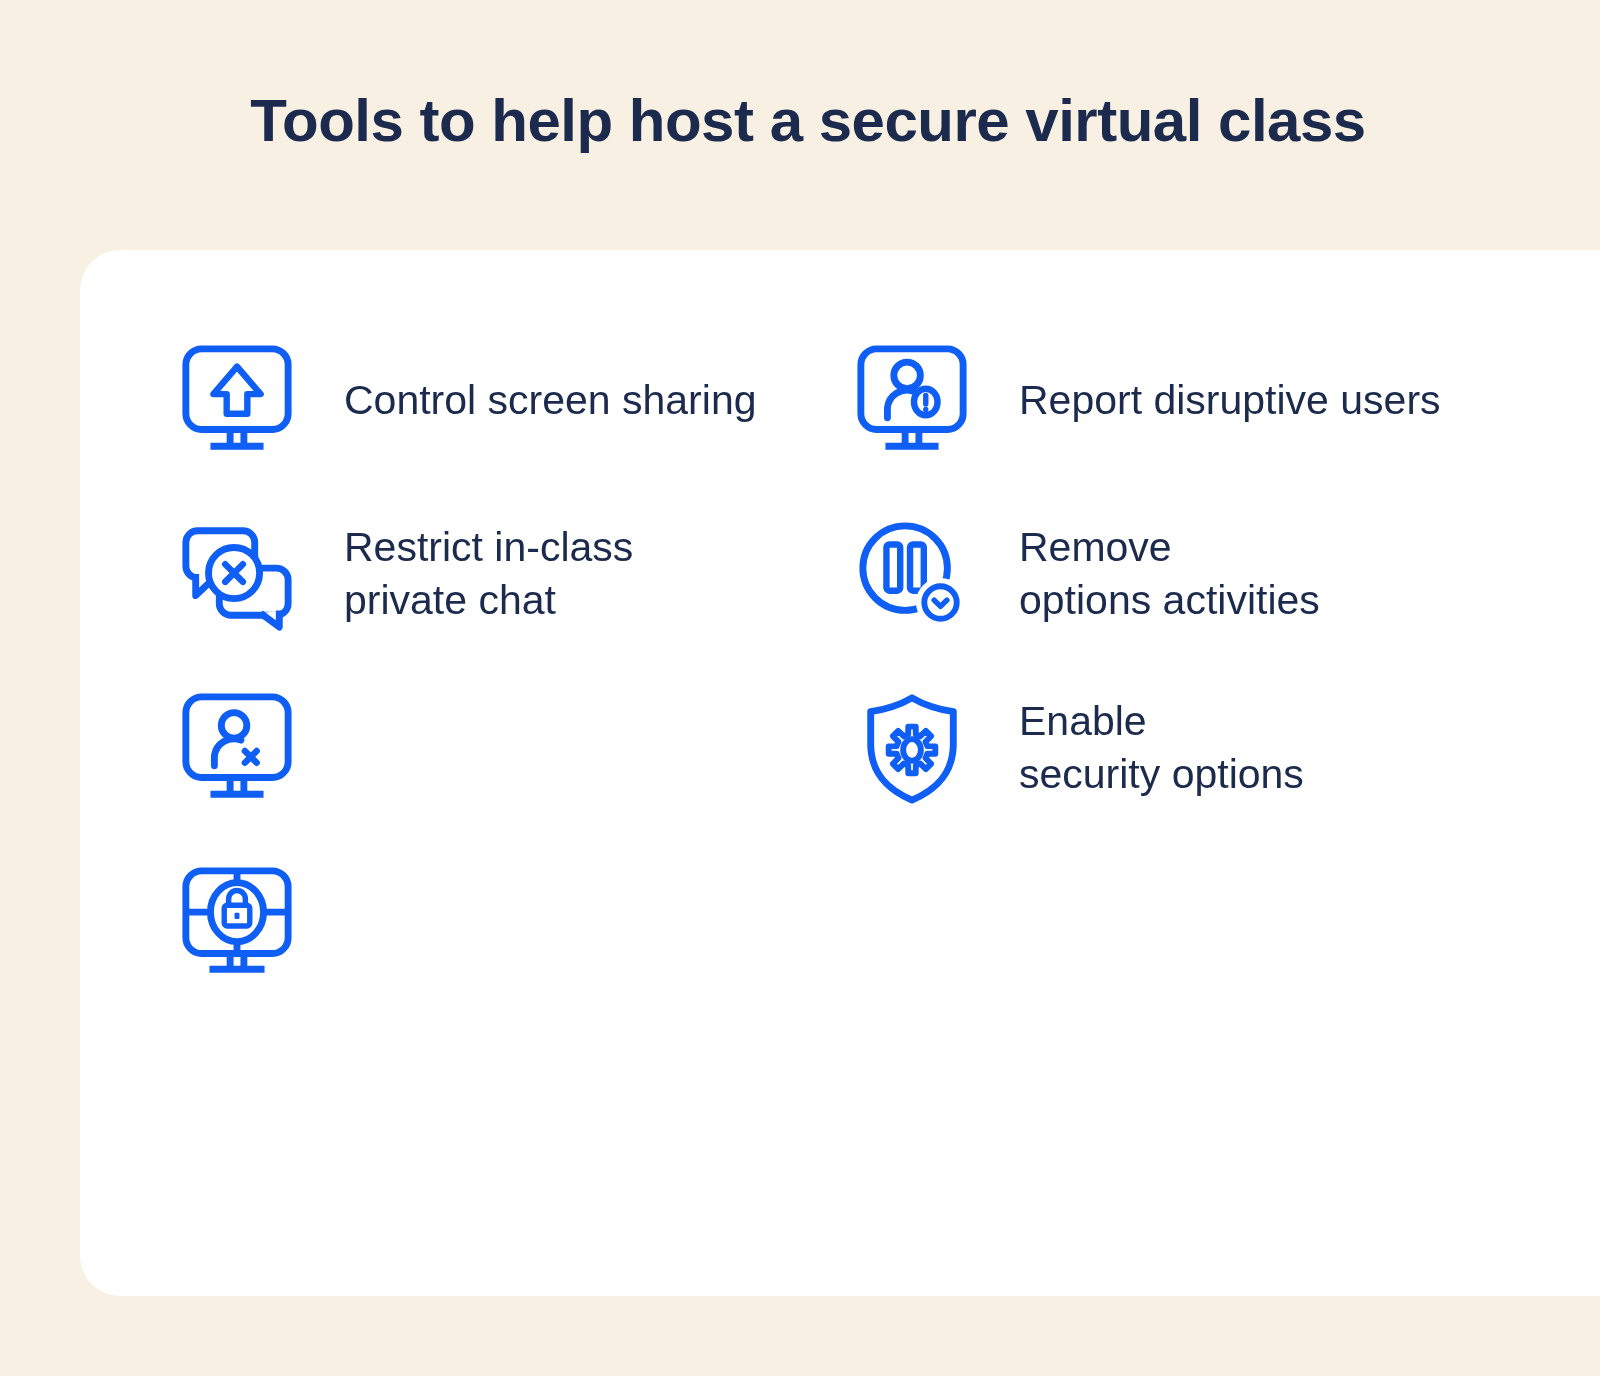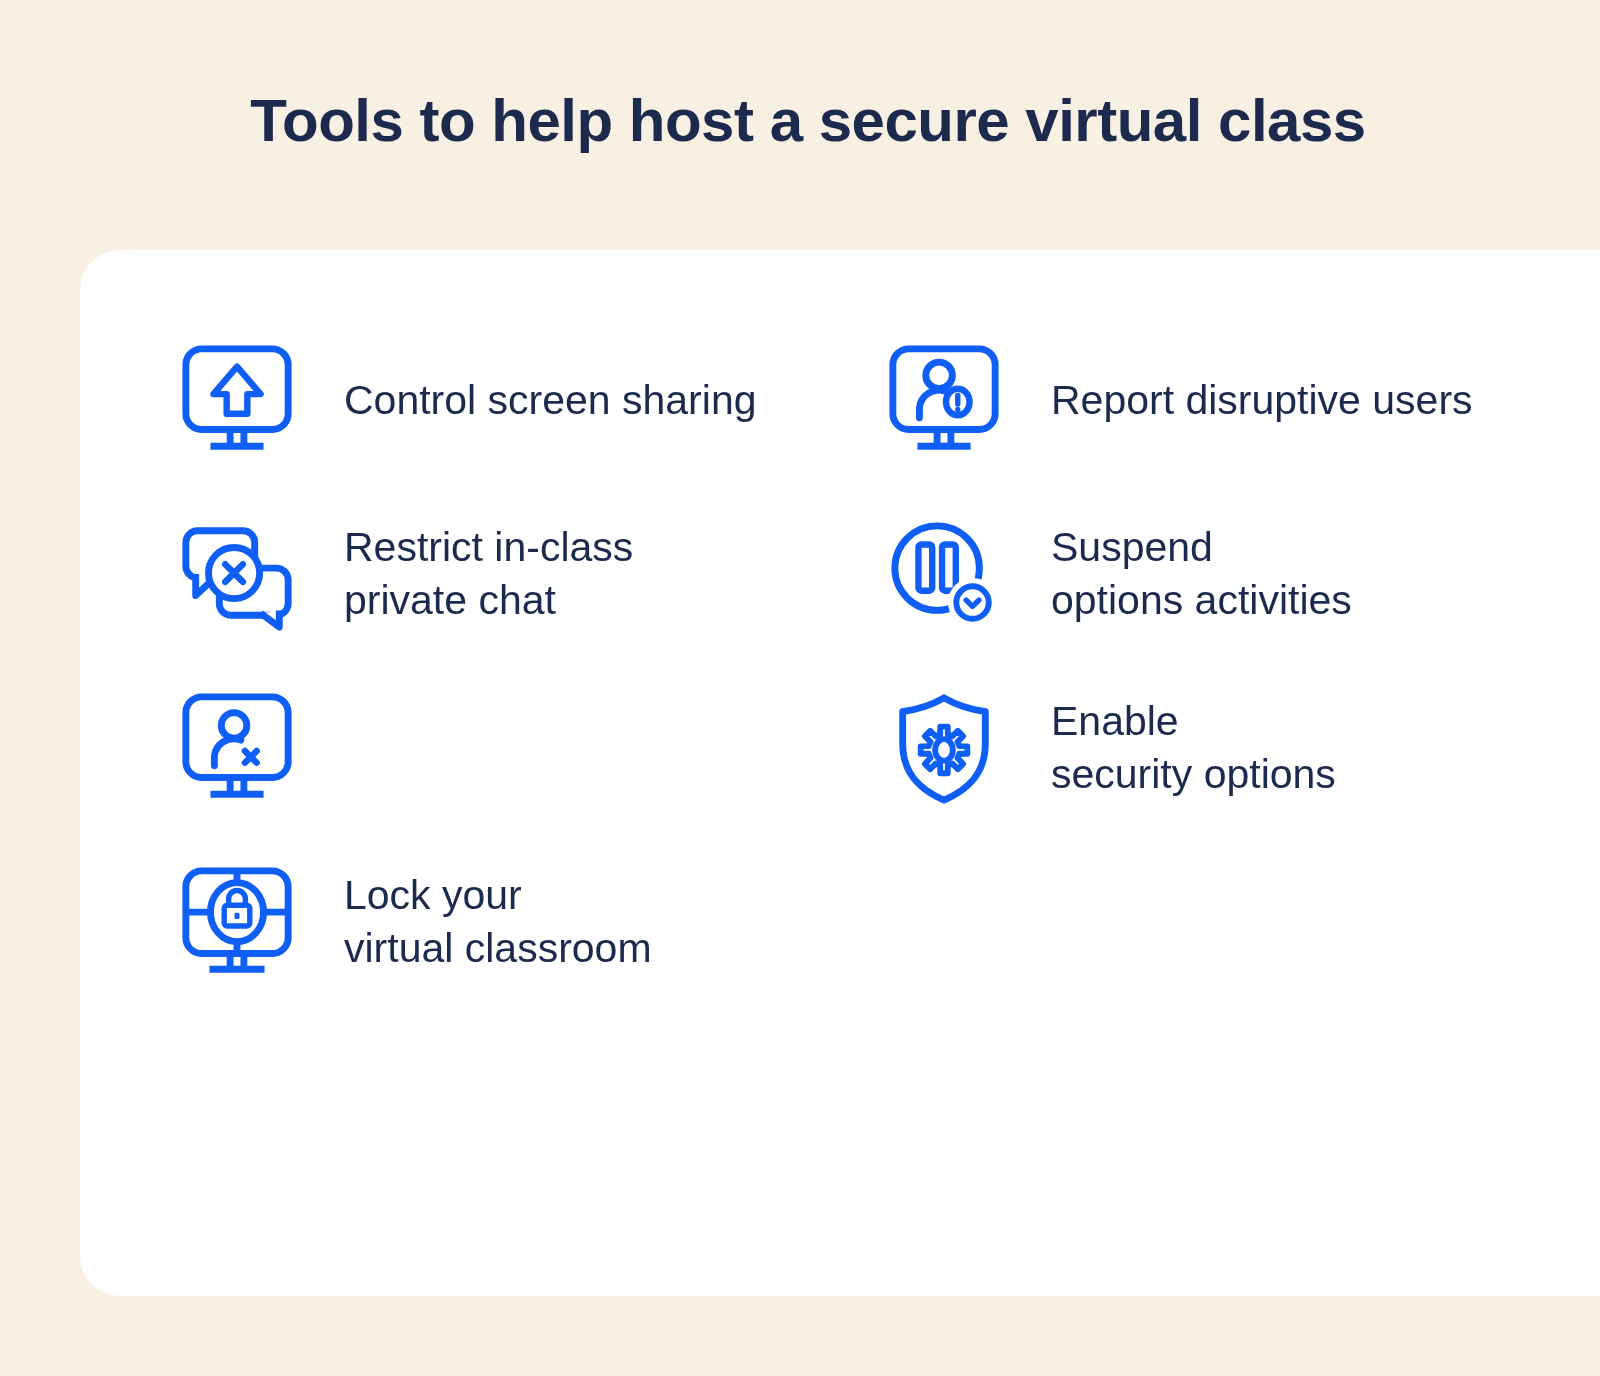--- a/index.html
+++ b/index.html
@@ -33,21 +33,21 @@
     background:var(--card);
     border-radius:40px;
   }
   .col{
     position:absolute;
     top:63px;
     display:flex;
     flex-direction:column;
   }
   .col.left{left:98px;width:650px;}
-  .col.right{left:805px;width:620px;}
+  .col.right{left:773px;width:620px;}
   .item{
     display:flex;
     align-items:center;
     height:174px;
     gap:48px;
   }
   .icon-box{
     flex:0 0 118px;
     width:118px;
     display:flex;
@@ -124,24 +124,20 @@
           <rect x="8" y="8" width="104" height="84" rx="16" stroke-width="7"></rect>
           <path d="M60 8 V92 M8 50 H112" stroke-width="7"></path>
           <ellipse cx="60" cy="50" rx="27" ry="30" stroke-width="7" fill="#fff"></ellipse>
           <path d="M51.5 43 V36.5 A8.5 8.5 0 0 1 68.5 36.5 V43" stroke-width="5.5"></path>
           <rect x="47" y="43" width="26" height="21" rx="3" stroke-width="5.5"></rect>
           <rect x="57.5" y="50.5" width="5" height="6.5" rx="1" fill="currentColor" stroke="none"></rect>
           <path d="M53 92 V108 M67 92 V108" stroke-width="7"></path>
           <path d="M32 108 H88" stroke-width="7"></path>
         </svg>
       </div>
-      <div class="label">
-        <span class="line">Lock your</span>
-        <span class="line">virtual classroom</span>
-      </div>
     </div>
 
   </div>
 
   <div class="col right">
 
     <div class="item">
       <div class="icon-box">
         <svg width="118" height="118" viewBox="0 0 120 120" fill="none" stroke="currentColor">
           <rect x="8" y="8" width="104" height="82" rx="16" stroke-width="7"></rect>
@@ -164,21 +160,21 @@
         <svg width="118" height="118" viewBox="0 0 120 120" fill="none" stroke="currentColor">
           <circle cx="53" cy="54" r="43" stroke-width="7"></circle>
           <rect x="34" y="30" width="14" height="47" rx="3" stroke-width="6.5"></rect>
           <rect x="58" y="30" width="14" height="47" rx="3" stroke-width="6.5"></rect>
           <circle cx="89" cy="89" r="25" fill="#fff" stroke="none"></circle>
           <circle cx="89" cy="89" r="16.5" stroke-width="6" fill="#fff"></circle>
           <path d="M82.5 86.5 L89 93 L95.5 86.5" stroke-width="5.5" stroke-linecap="round" stroke-linejoin="round"></path>
         </svg>
       </div>
       <div class="label">
-        <span class="line">Suspend</span>
+        <span class="line">Remove</span>
         <span class="line">options activities</span>
       </div>
     </div>
 
 
     <div class="item">
       <div class="icon-box">
         <svg width="118" height="118" viewBox="0 0 120 120" fill="none" stroke="currentColor">
           <path d="M60 9 C48 16 32 21 18 23 V56 C18 87 37 103 60 113 C83 103 102 87 102 56 V23 C88 21 72 16 60 9 Z" stroke-width="7" stroke-linejoin="round"></path>
           <path d="M75.5 58.1 L83.7 58.3 L83.7 65.8 L75.5 65.9 A16 16 0 0 1 73.7 70.2 L79.4 76.1 L74.1 81.4 L68.2 75.7 A16 16 0 0 1 63.9 77.5 L63.8 85.7 L56.2 85.7 L56.1 77.5 A16 16 0 0 1 51.8 75.7 L45.9 81.4 L40.6 76.1 L46.3 70.2 A16 16 0 0 1 44.5 65.9 L36.3 65.8 L36.3 58.3 L44.5 58.1 A16 16 0 0 1 46.3 53.8 L40.6 47.9 L45.9 42.6 L51.8 48.3 A16 16 0 0 1 56.1 46.5 L56.2 38.3 L63.8 38.3 L63.9 46.5 A16 16 0 0 1 68.2 48.3 L74.1 42.6 L79.4 47.9 L73.7 53.8 A16 16 0 0 1 75.5 58.1 Z" stroke-width="6" stroke-linejoin="round"></path>

